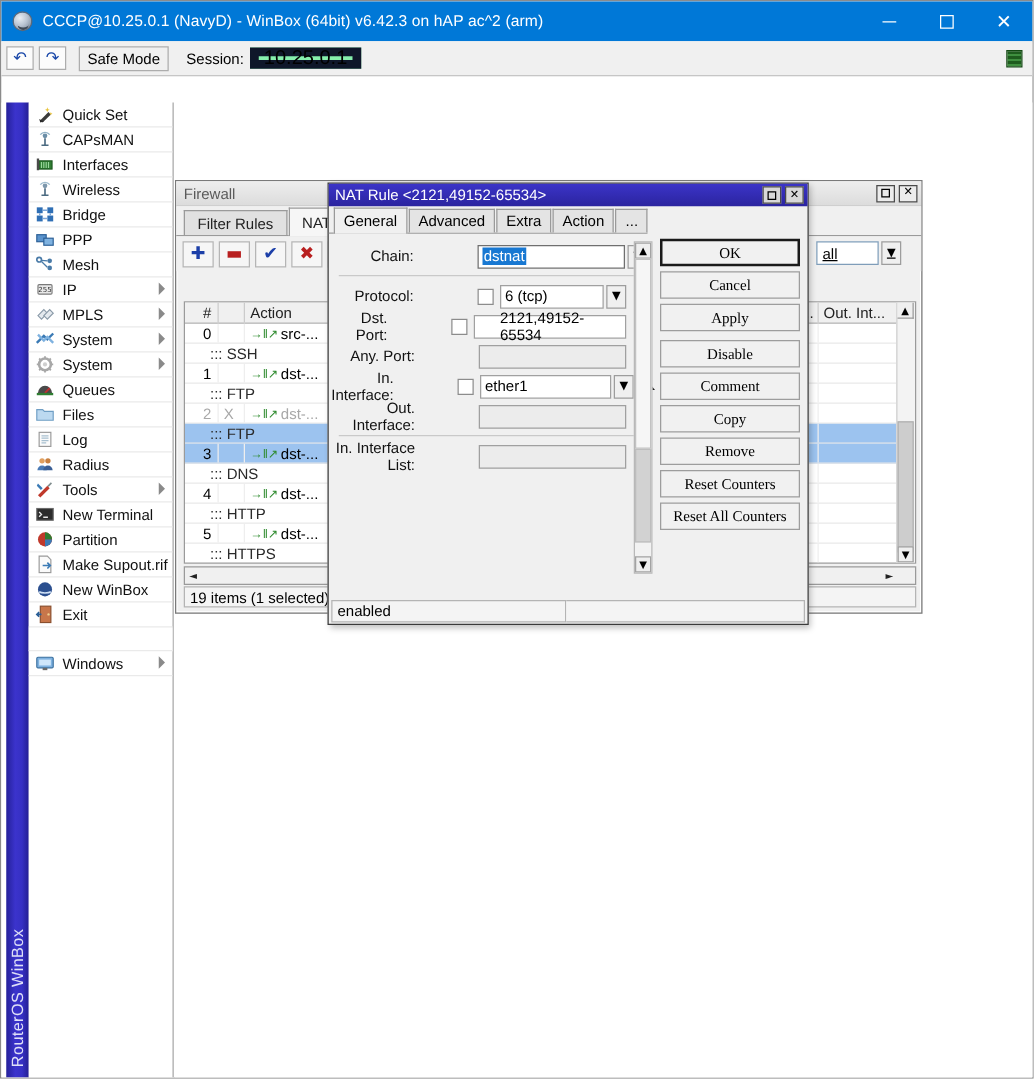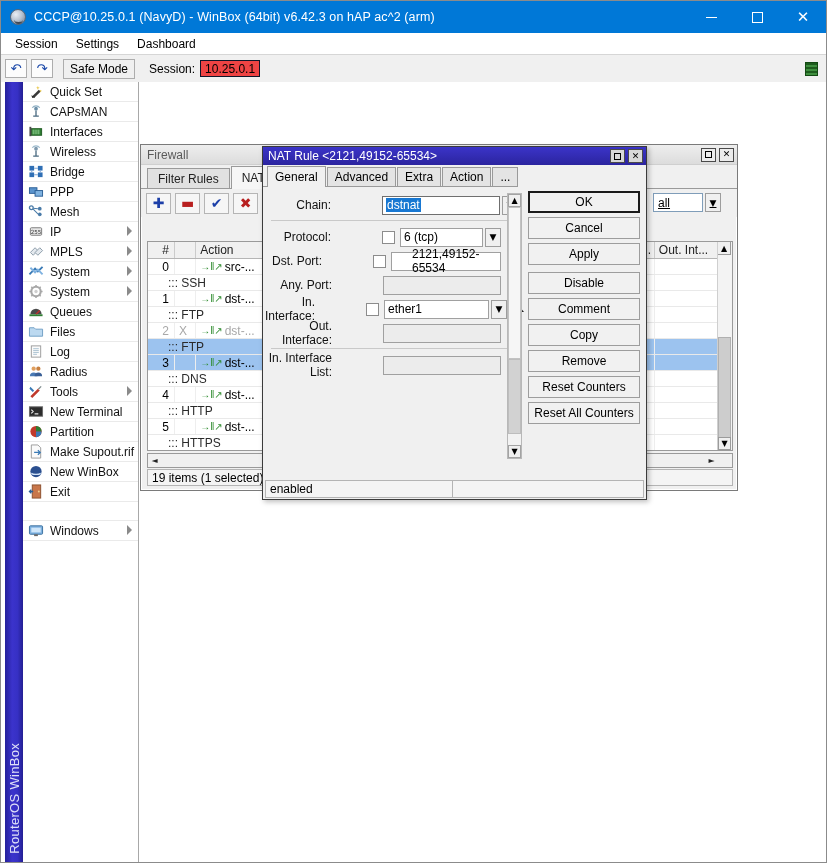--- a/index.html
+++ b/index.html
@@ -99,26 +99,26 @@
     border: 1px solid #adadad;
     background: #f0f0f0;
     display: flex; align-items: center; justify-content: center;
     font-size: 12px;
     margin-left: 6px;
     padding: 0 6px;
   }
   .sess-label { margin-left: 14px; font-size: 12px; }
   .sess-box {
     margin-left: 5px;
-    border: 1px solid #0f172a;
-    background: #ef4444;
+    border: 7px solid #0f172a;
+    background: #86efac;
     height: 17px;
     padding: 0 4px;
     display: flex; align-items: center;
-    font-size: 12px;
+    font-size: 16px;
     min-width: 58px;
   }
   .tb-right-ind {
     position: absolute; right: 8px; top: 7px;
     width: 13px; height: 14px;
     background:
       repeating-linear-gradient(to bottom, #1e5c1e 0 2px, #3f8f3f 2px 4px);
     border: 1px solid #134a13;
   }
 
@@ -511,20 +511,21 @@
     background: #efefef;
     border: 1px solid #a3a3a3;
     display: flex; align-items: center; justify-content: center;
     font-size: 8px;
     font-family: "DejaVu Sans", sans-serif;
   }
   .btncol {
     position: absolute;
     right: 6px; top: 26px;
     width: 112px;
+    font-family: Liberation Serif, serif;
   }
   .dbtn {
     height: 22px;
     border: 1px solid #9d9d9d;
     background: #f1f1f1;
     display: flex; align-items: center; justify-content: center;
     font-size: 12px;
     margin-bottom: 4px;
   }
   .dbtn.default { border: 2px solid #1a1a1a; }
@@ -564,25 +565,20 @@
         </div>
       <div class="winbtn">
           <span class="glyph-max"></span>
         </div>
       <div class="winbtn close">
           <span class="glyph-close">✕</span>
         </div>
     </div>
   </div>
 
-  <div class="menubar">
-    <div class="mi">Session</div>
-    <div class="mi">Settings</div>
-    <div class="mi">Dashboard</div>
-  </div>
 
   <div class="toolbar">
     <div class="tb-sq">↶</div>
     <div class="tb-sq">↷</div>
     <div class="safemode">Safe Mode</div>
     <div class="sess-label">Session:</div>
     <div class="sess-box">10.25.0.1</div>
     <div class="tb-right-ind"></div>
   </div>
 
@@ -988,21 +984,21 @@
                   <div class="cbox"></div>
                   <div class="finput white" style="width: 83px;">6 (tcp)</div>
                   <div class="fdd">▼</div>
                   <div class="fup"></div>
                 </div>
               </div>
               <div class="frow">
                 <div class="flabel">Dst. Port:</div>
                 <div class="fctl">
                   <div class="cbox"></div>
-                  <div class="finput white" style="width: 110px; padding-left: 20px;">2121,49152-65534</div>
+                  <div class="finput white" style="width: 122px; padding-left: 20px;">2121,49152-65534</div>
                   <div class="fup"></div>
                 </div>
               </div>
               <div class="frow">
                 <div class="flabel">Any. Port:</div>
                 <div class="fctl">
                   <div class="finput"></div>
                   <div class="fcaret"></div>
                 </div>
               </div>

